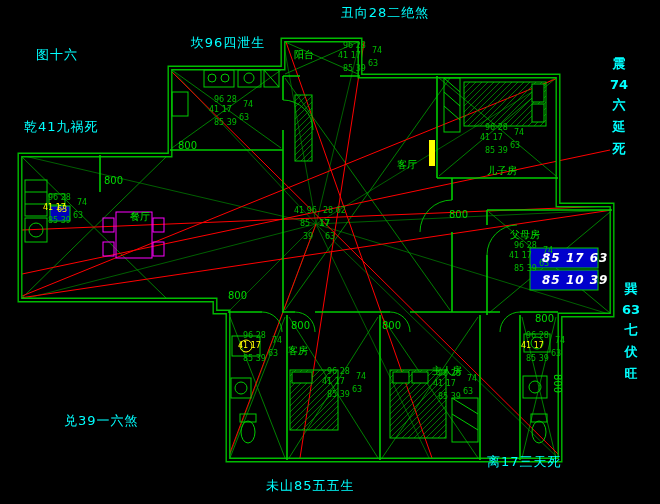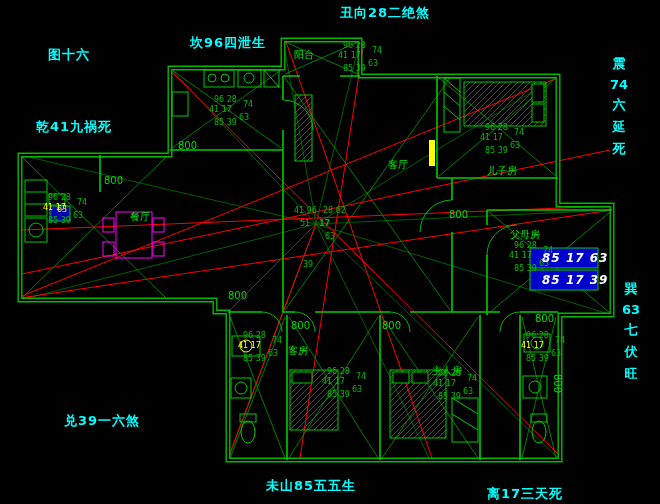--- a/index.html
+++ b/index.html
@@ -1,21 +1,21 @@
 <!DOCTYPE html>
 <html><head>
 <meta charset="utf-8">
 <style>
   html,body{margin:0;padding:0;background:#000;}
   #screen{position:relative;width:660px;height:504px;background:#000;overflow:hidden;
           font-family:"DejaVu Sans",sans-serif;}
   #plan-svg{position:absolute;left:0;top:0;}
   #labels{position:absolute;left:0;top:0;width:660px;height:504px;pointer-events:none;}
   .lbl{position:absolute;white-space:nowrap;line-height:1;}
-  .cyan{color:#00ffff;font-size:13px;font-weight:bold;letter-spacing:1px;}
+  .cyan{color:#00ffff;font-size:13px;font-weight:normal;letter-spacing:1px;}
   .room{color:#00ee00;font-size:10px;font-family:Liberation Serif, serif;}
   .dim{color:#00dd00;font-size:10px;}
   .num{color:#00bb00;font-size:8px;}
   .numy{color:#ffff00 !important;}
   .numw{color:#ffffff;font-size:12px;font-weight:bold;letter-spacing:1px;font-style:italic;}
   .center{transform:translateX(-50%);}
   .rot90{transform:rotate(90deg);transform-origin:left top;}
   .vert{position:absolute;display:flex;flex-direction:column;align-items:center;gap:4px;
         color:#00ffff;font-size:13px;font-weight:bold;}
 </style>
@@ -182,43 +182,43 @@
           <circle cx="535" cy="387" r="6"></circle>
       </g>
       <g>
         <rect x="531" y="414" width="16" height="8"></rect>
           <ellipse cx="539" cy="432" rx="7" ry="11"></ellipse>
       </g>
     </g>
   </svg>
 
   <div id="labels">
-    <div class="lbl cyan" style="left:48px;top:48px">图十六</div>
+    <div class="lbl cyan" style="left:36px;top:48px">图十六</div>
     <div class="lbl cyan center" style="left:385px;top:6px">丑向28二绝煞</div>
     <div class="lbl cyan center" style="left:228px;top:36px">坎96四泄生</div>
-    <div class="lbl cyan" style="left:36px;top:120px">乾41九祸死</div>
+    <div class="lbl cyan" style="left:24px;top:120px">乾41九祸死</div>
     <div class="lbl cyan" style="left:64px;top:414px">兑39一六煞</div>
     <div class="lbl cyan" style="left:266px;top:479px">未山85五五生</div>
-    <div class="lbl cyan" style="left:487px;top:487px">离17三天死</div>
+    <div class="lbl cyan" style="left:487px;top:455px">离17三天死</div>
     <div class="vert" id="title-right-top" style="left:610px;top:55px">
         <span>震</span>
         <span>74</span>
         <span>六</span>
         <span>延</span>
         <span>死</span>
       </div>
     <div class="vert" id="title-right-bottom" style="left:622px;top:280px">
         <span>巽</span>
         <span>63</span>
         <span>七</span>
         <span>伏</span>
         <span>旺</span>
       </div>
   <div class="lbl room" style="left: 294px; top: 50px;">阳台</div>
-      <div class="lbl room" style="left: 388px; top: 160px;">客厅</div>
+      <div class="lbl room" style="left: 388px; top: 160px; padding-left: 9px;">客厅</div>
       <div class="lbl room" style="left: 130px; top: 212px;">餐厅</div>
       <div class="lbl room" style="left: 487px; top: 166px;">儿子房</div>
       <div class="lbl room" style="left: 510px; top: 230px;">父母房</div>
       <div class="lbl room" style="left: 288px; top: 346px;">客房</div>
       <div class="lbl room" style="left: 432px; top: 366px;">主人房</div>
       <div class="lbl dim" style="left: 104px; top: 176px;">800</div>
       <div class="lbl dim" style="left: 178px; top: 141px;">800</div>
       <div class="lbl dim" style="left: 228px; top: 291px;">800</div>
       <div class="lbl dim" style="left: 291px; top: 321px;">800</div>
       <div class="lbl dim" style="left: 382px; top: 321px;">800</div>
@@ -265,21 +265,21 @@
       <div class="lbl num" style="left: 467px; top: 375px;">74</div>
       <div class="lbl num" style="left: 463px; top: 388px;">63</div>
       <div class="lbl num" style="left: 438px; top: 393px;">85 39</div>
       <div class="lbl num" style="left: 526px; top: 332px;">96 28</div>
       <div class="lbl num numy" style="left: 521px; top: 342px;">41 17</div>
       <div class="lbl num" style="left: 555px; top: 337px;">74</div>
       <div class="lbl num" style="left: 551px; top: 350px;">63</div>
       <div class="lbl num" style="left: 526px; top: 355px;">85 39</div>
       <div class="lbl num" style="left: 294px; top: 207px;">41 96</div>
       <div class="lbl num" style="left: 323px; top: 207px;">28 62</div>
-      <div class="lbl num" style="left: 300px; top: 220px;">51</div>
+      <div class="lbl num" style="left: 300px; top: 220px;">85</div>
       <div class="lbl num" style="left: 319px; top: 220px; font-weight: bold;">17</div>
-      <div class="lbl num" style="left: 303px; top: 233px; margin-top: 28px;">39</div>
+      <div class="lbl num" style="left: 303px; top: 233px;">39</div>
       <div class="lbl num" style="left: 325px; top: 233px;">63</div>
       <div class="lbl numw" style="left: 542px; top: 252px;">85 17 63</div>
-      <div class="lbl numw" style="left: 542px; top: 274px;">85 17 39</div>
+      <div class="lbl numw" style="left: 542px; top: 274px;">85 10 39</div>
       <div class="lbl num numy" style="left: 57px; top: 206px;">63</div>
     </div>
 </div>
 
 </body></html>

